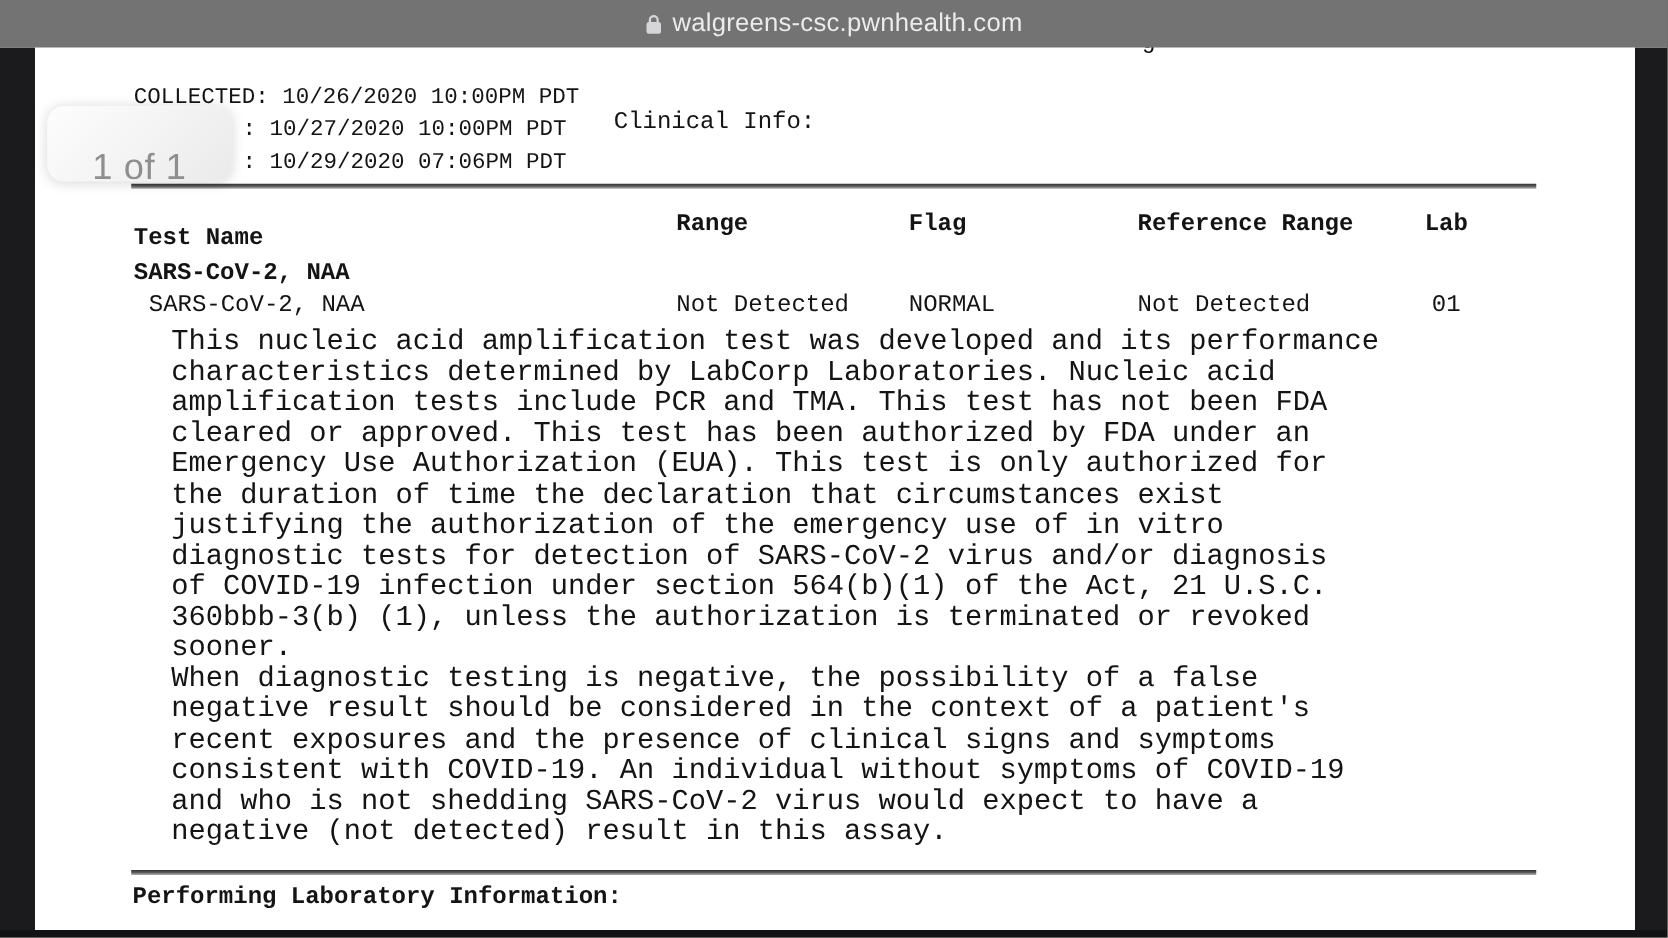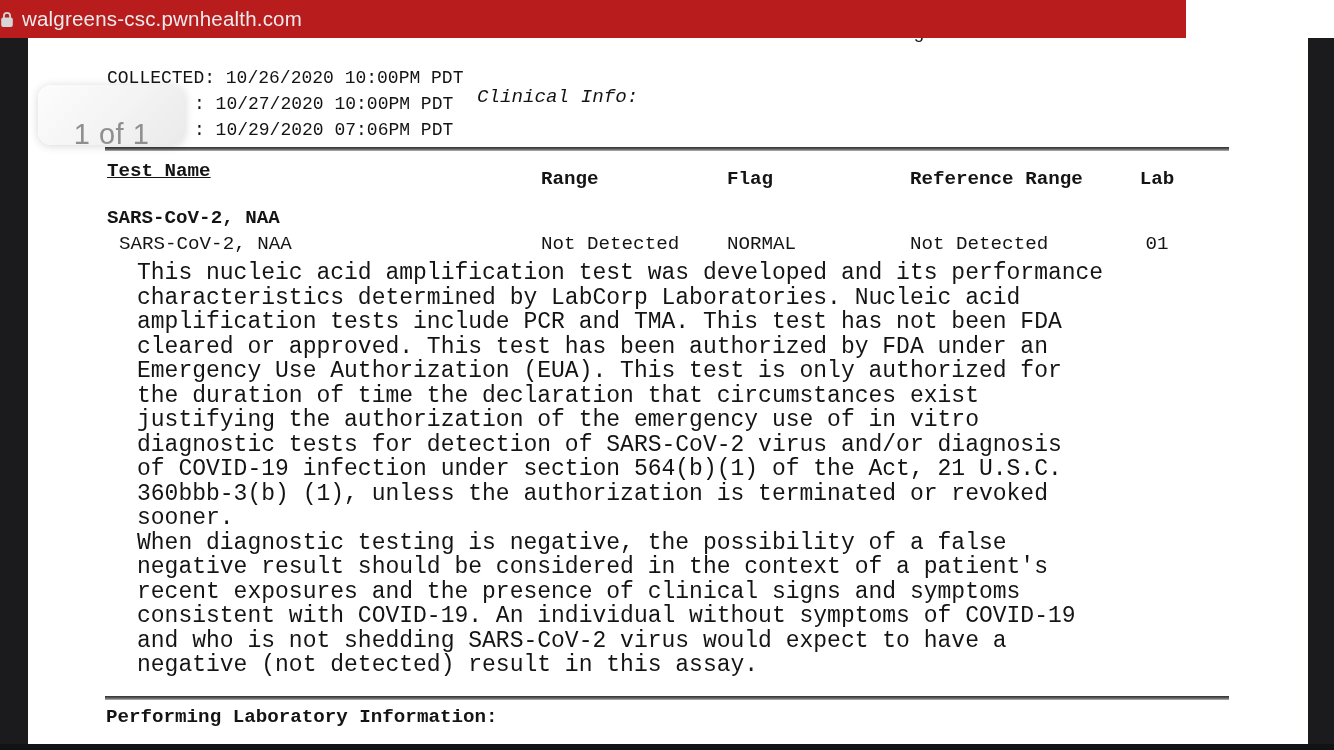--- a/index.html
+++ b/index.html
@@ -5,23 +5,23 @@
   * { margin:0; padding:0; box-sizing:border-box; }
   html,body { background:#000; }
   #screen {
     position:relative; width:1334px; height:750px;
     background:#ffffff; overflow:hidden;
     font-family:"Liberation Mono","DejaVu Sans Mono",monospace;
     color:#141414;
   }
   
   .top-bar {
-    position:absolute; left:0; top:0; width:1186px; height:38px;
-    background:#b91c1c; z-index:30;
-    display:flex; align-items:center; justify-content:flex-start; gap:8px;
+    position:absolute; left:0; top:0; width:1334px; height:38px;
+    background:#737373; z-index:30;
+    display:flex; align-items:center; justify-content:center; gap:8px;
   }
   .url-text {
     font-family:"Liberation Sans",sans-serif; font-size:20.5px;
     color:#ebebed; letter-spacing:.2px; white-space:pre;
   }
   .lock { width:14px; height:17px; display:block; }
   .side-bar { position:absolute; top:38px; height:706px; background:#1b1b1d; z-index:5; }
   .side-left { left:0; width:28px; }
   .side-right { left:1308px; width:26px; }
   .bottom-bar { position:absolute; left:0; top:744px; width:1334px; height:6px; background:#111214; z-index:6; }
@@ -59,26 +59,26 @@
 
 <div id="screen">
 
 
   <div class="doc-text" style="left:913px; top:23px;">g</div>
 
   <div class="doc-text small" style="left:107px; top:69px;">COLLECTED: 10/26/2020 10:00PM PDT</div>
   <div class="doc-text small" style="left:194px; top:95px;">: 10/27/2020 10:00PM PDT</div>
   <div class="doc-text small" style="left:194px; top:121px;">: 10/29/2020 07:06PM PDT</div>
 
-  <div class="doc-text" style="left:477px; top:87px;font-style:italic;">Clinical Info:</div>
+  <div class="doc-text" style="left:491px; top:87px;">Clinical Info:</div>
 
   <div class="hr" style="top:147px;"></div>
 
   <div>
-    <div class="doc-text bold" style="left:107px; top:161px;text-decoration:underline;">Test Name</div>
+    <div class="doc-text bold" style="left:107px; top:180px;">Test Name</div>
     <div class="doc-text bold col-result" style="top:169px;">Range</div>
     <div class="doc-text bold col-flag" style="top:169px;">Flag</div>
     <div class="doc-text bold col-ref" style="top:169px;">Reference Range</div>
     <div class="doc-text bold col-lab" style="top:169px;">Lab</div>
   </div>
 
   <div class="doc-text bold" style="left:107px; top:208px;">SARS-CoV-2, NAA</div>
 
   <div>
     <div class="doc-text" style="left:119px; top:234px;">SARS-CoV-2, NAA</div>

